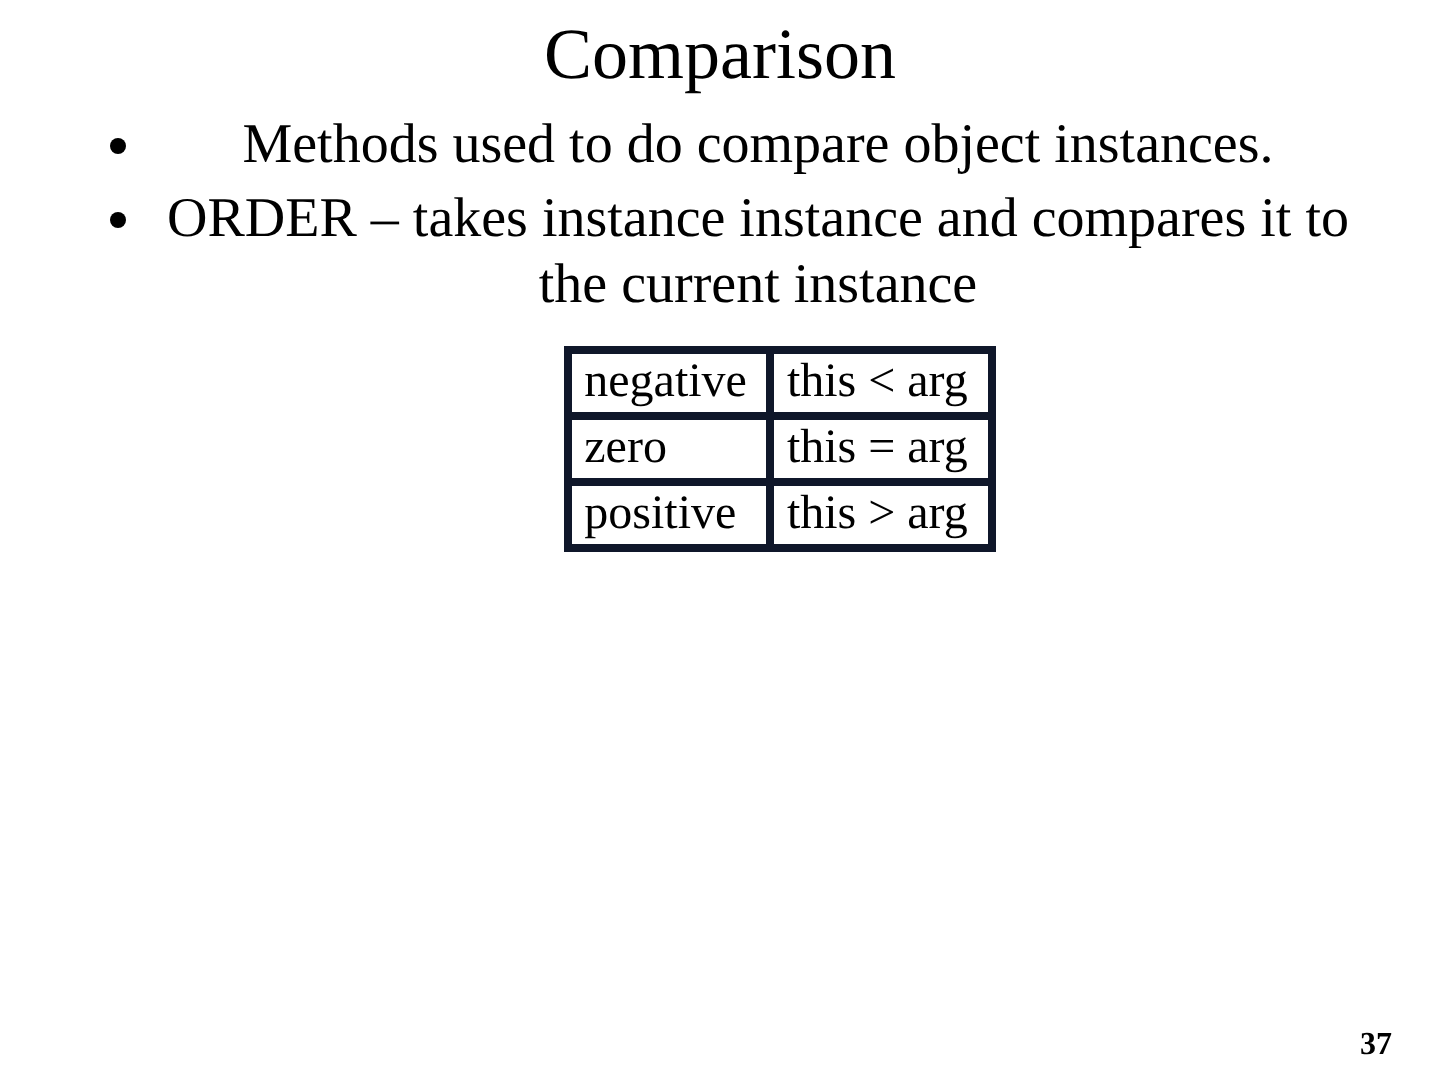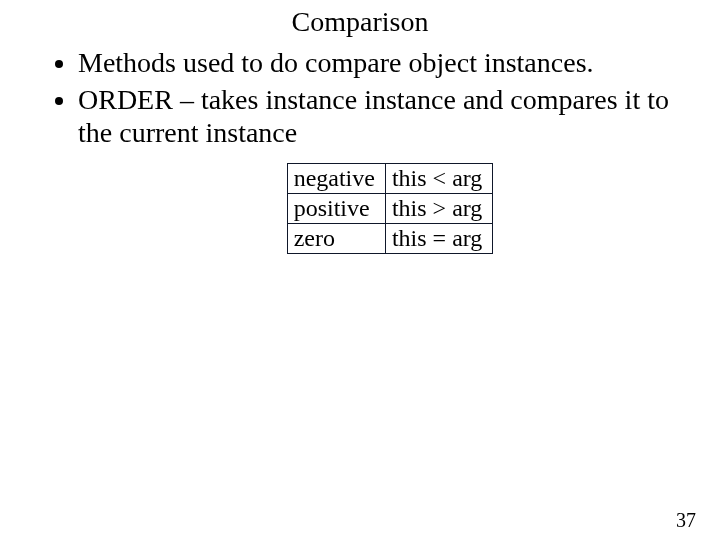--- a/index.html
+++ b/index.html
@@ -12,57 +12,59 @@
     color: #000;
   }
   .slide {
     position: relative;
     width: 720px;
     height: 540px;
     box-sizing: border-box;
   }
   .title {
     text-align: center;
-    font-size: 28px;
+    font-size: 36px;
     margin-top: 6px;
     margin-bottom: 8px;
     font-weight: normal;
   }
   ul.bullets {
     list-style: disc;
     margin: 0 0 0 58px;
     padding: 0 40px 0 20px;
     font-size: 28px;
     line-height: 1.18;
+    text-align: center;
   }
   ul.bullets > li {
     margin-bottom: 4px;
   }
   .table-wrap {
     margin-top: 14px;
     margin-bottom: 24px;
     display: flex;
     justify-content: center;
     padding-left: 60px;
   }
   table.cmp {
     border-collapse: collapse;
     font-size: 24px;
   }
   table.cmp td {
-    border: 1px solid #0f172a;
+    border: 4px solid #0f172a;
     padding: 1px 10px 1px 6px;
     text-align: left;
     vertical-align: middle;
   }
   .page-num {
     position: absolute;
     right: 24px;
     bottom: 14px;
-    font-size: 20px;
+    font-size: 16px;
+    font-weight: bold;
   }
 </style>
 </head>
 <body>
 
 <div class="slide">
 
   <div class="title">Comparison</div>
 
   <ul class="bullets">
@@ -71,26 +73,26 @@
   </ul>
 
   <div class="table-wrap">
     <table class="cmp">
       <tbody>
           <tr>
         <td>negative</td>
         <td>this &lt; arg</td>
       </tr>
       <tr>
+        <td>zero</td>
+        <td>this = arg</td>
+      </tr>
+      <tr>
         <td>positive</td>
         <td>this &gt; arg</td>
-      </tr>
-      <tr>
-        <td>zero</td>
-        <td>this = arg</td>
       </tr>
     </tbody>
       </table>
   </div>
 
 
   <div class="page-num">37</div>
 </div>
 
 </body></html>

